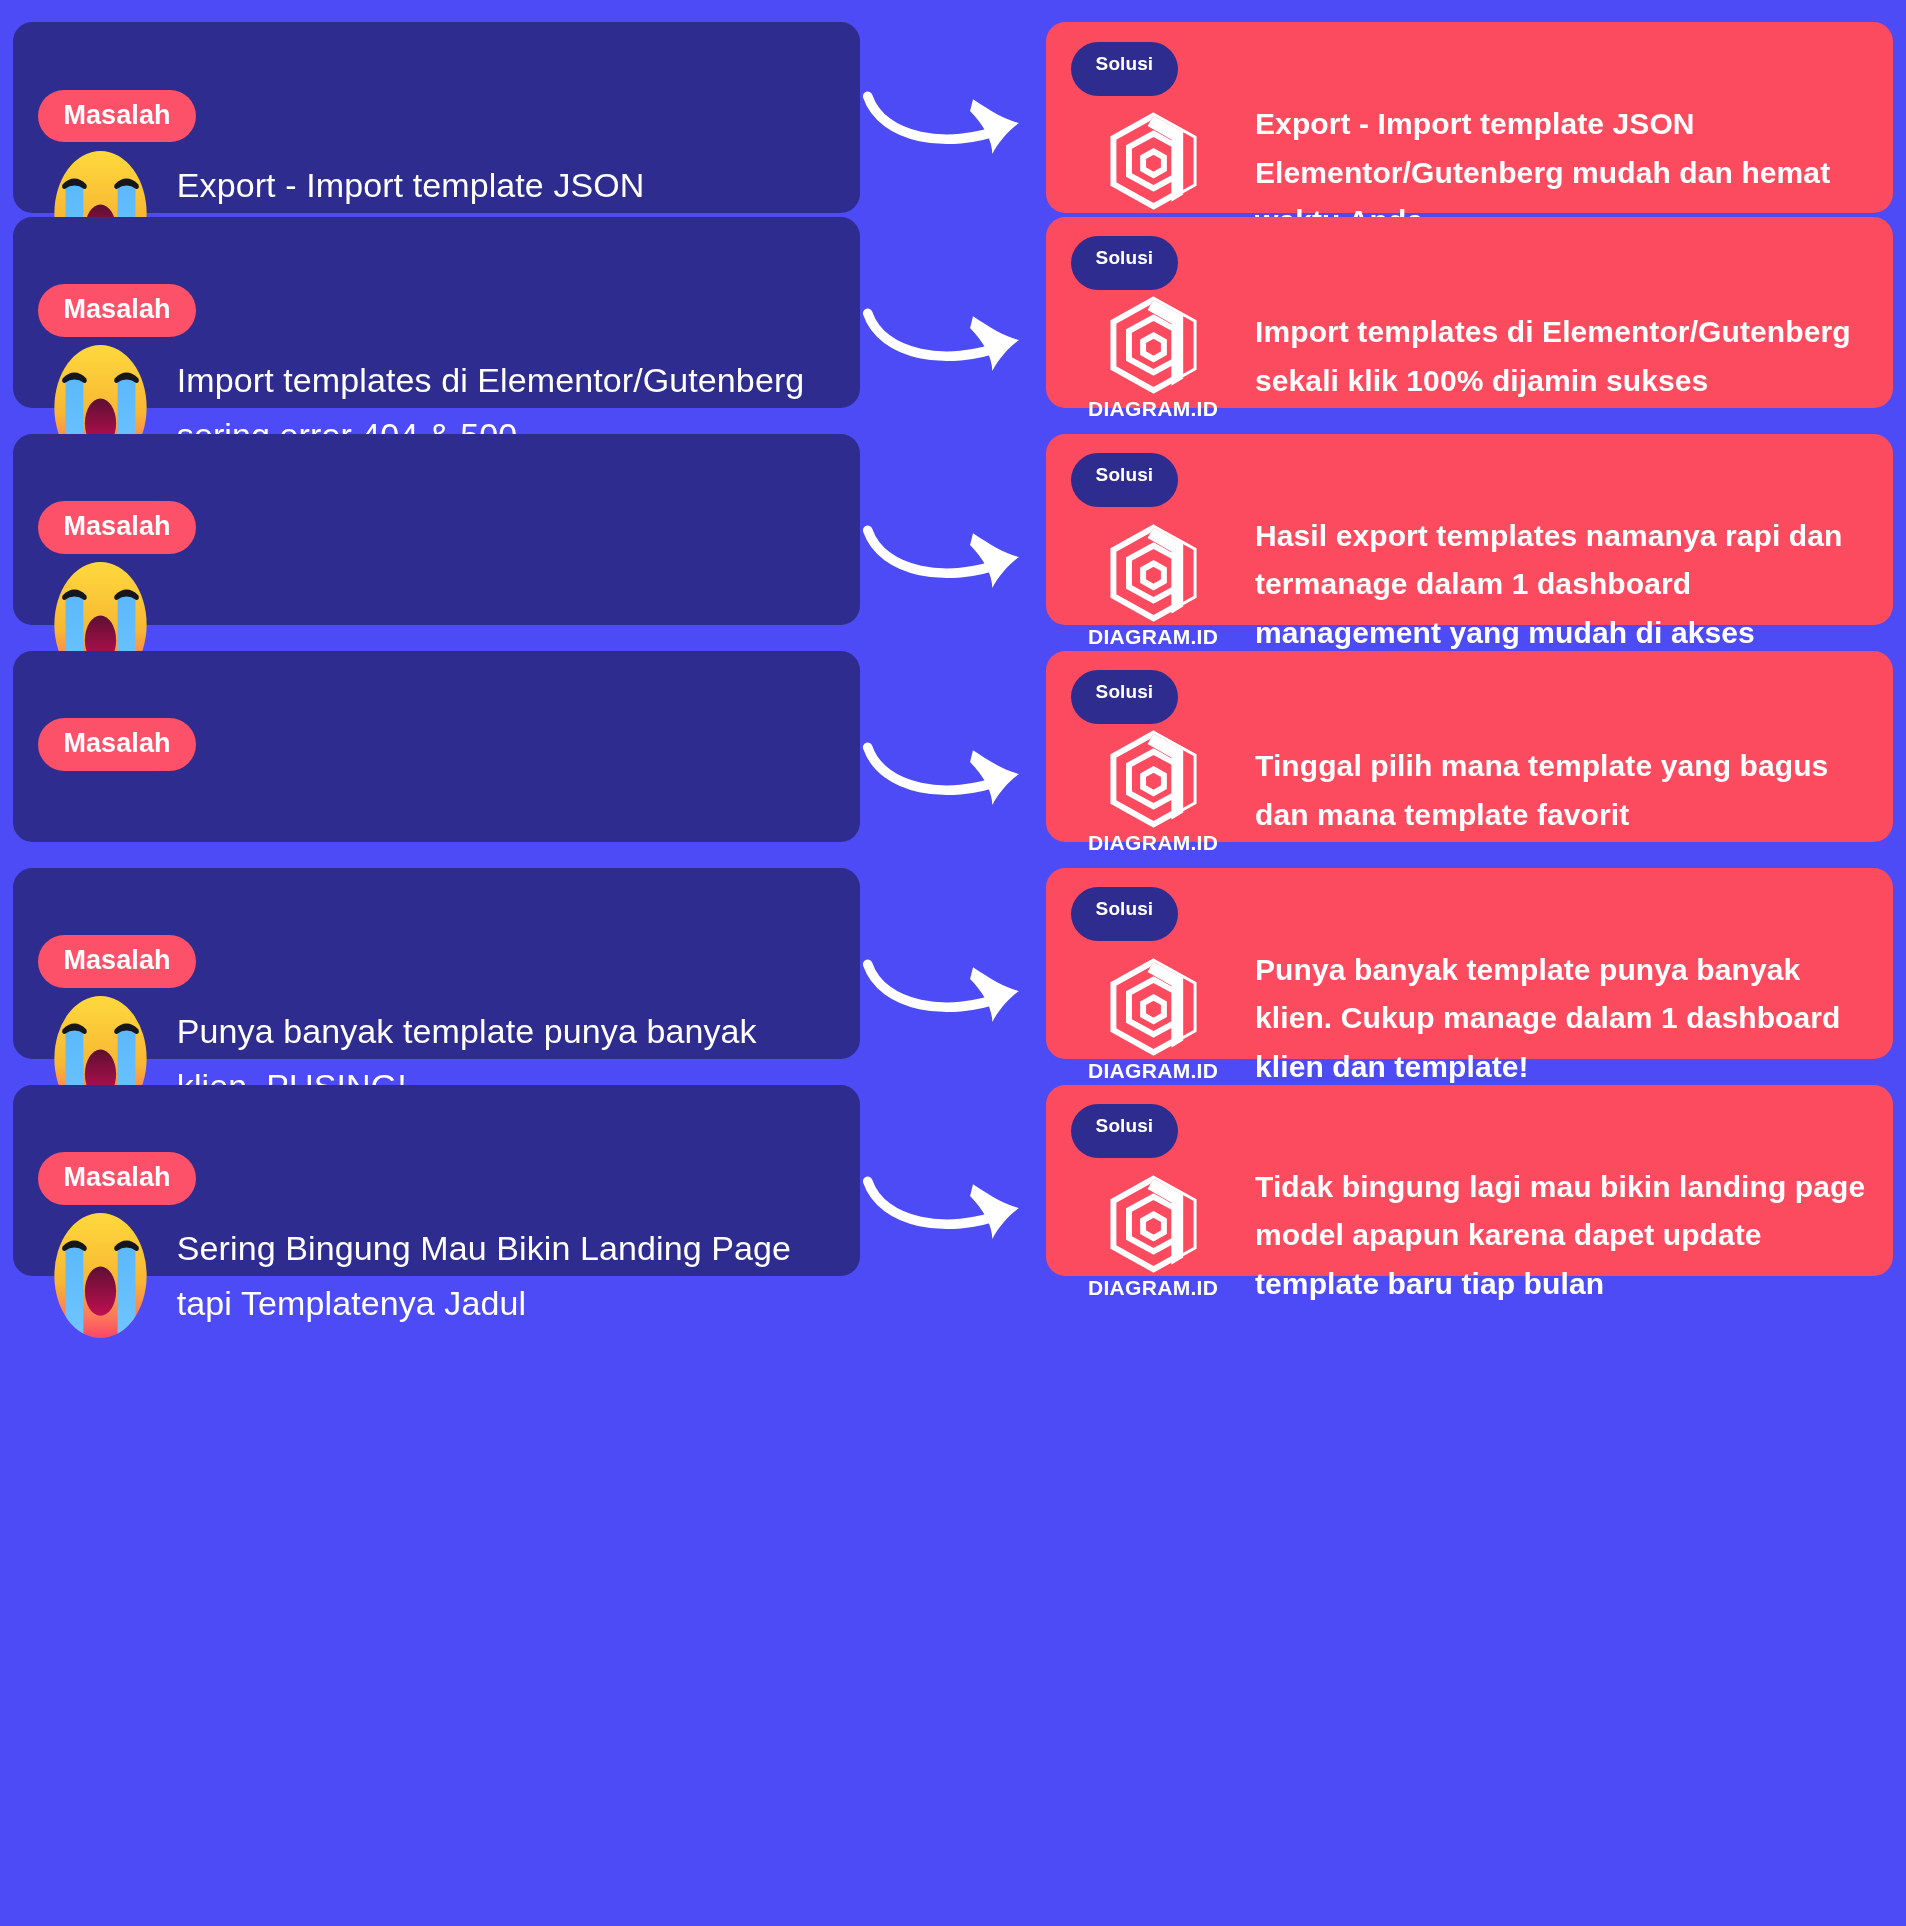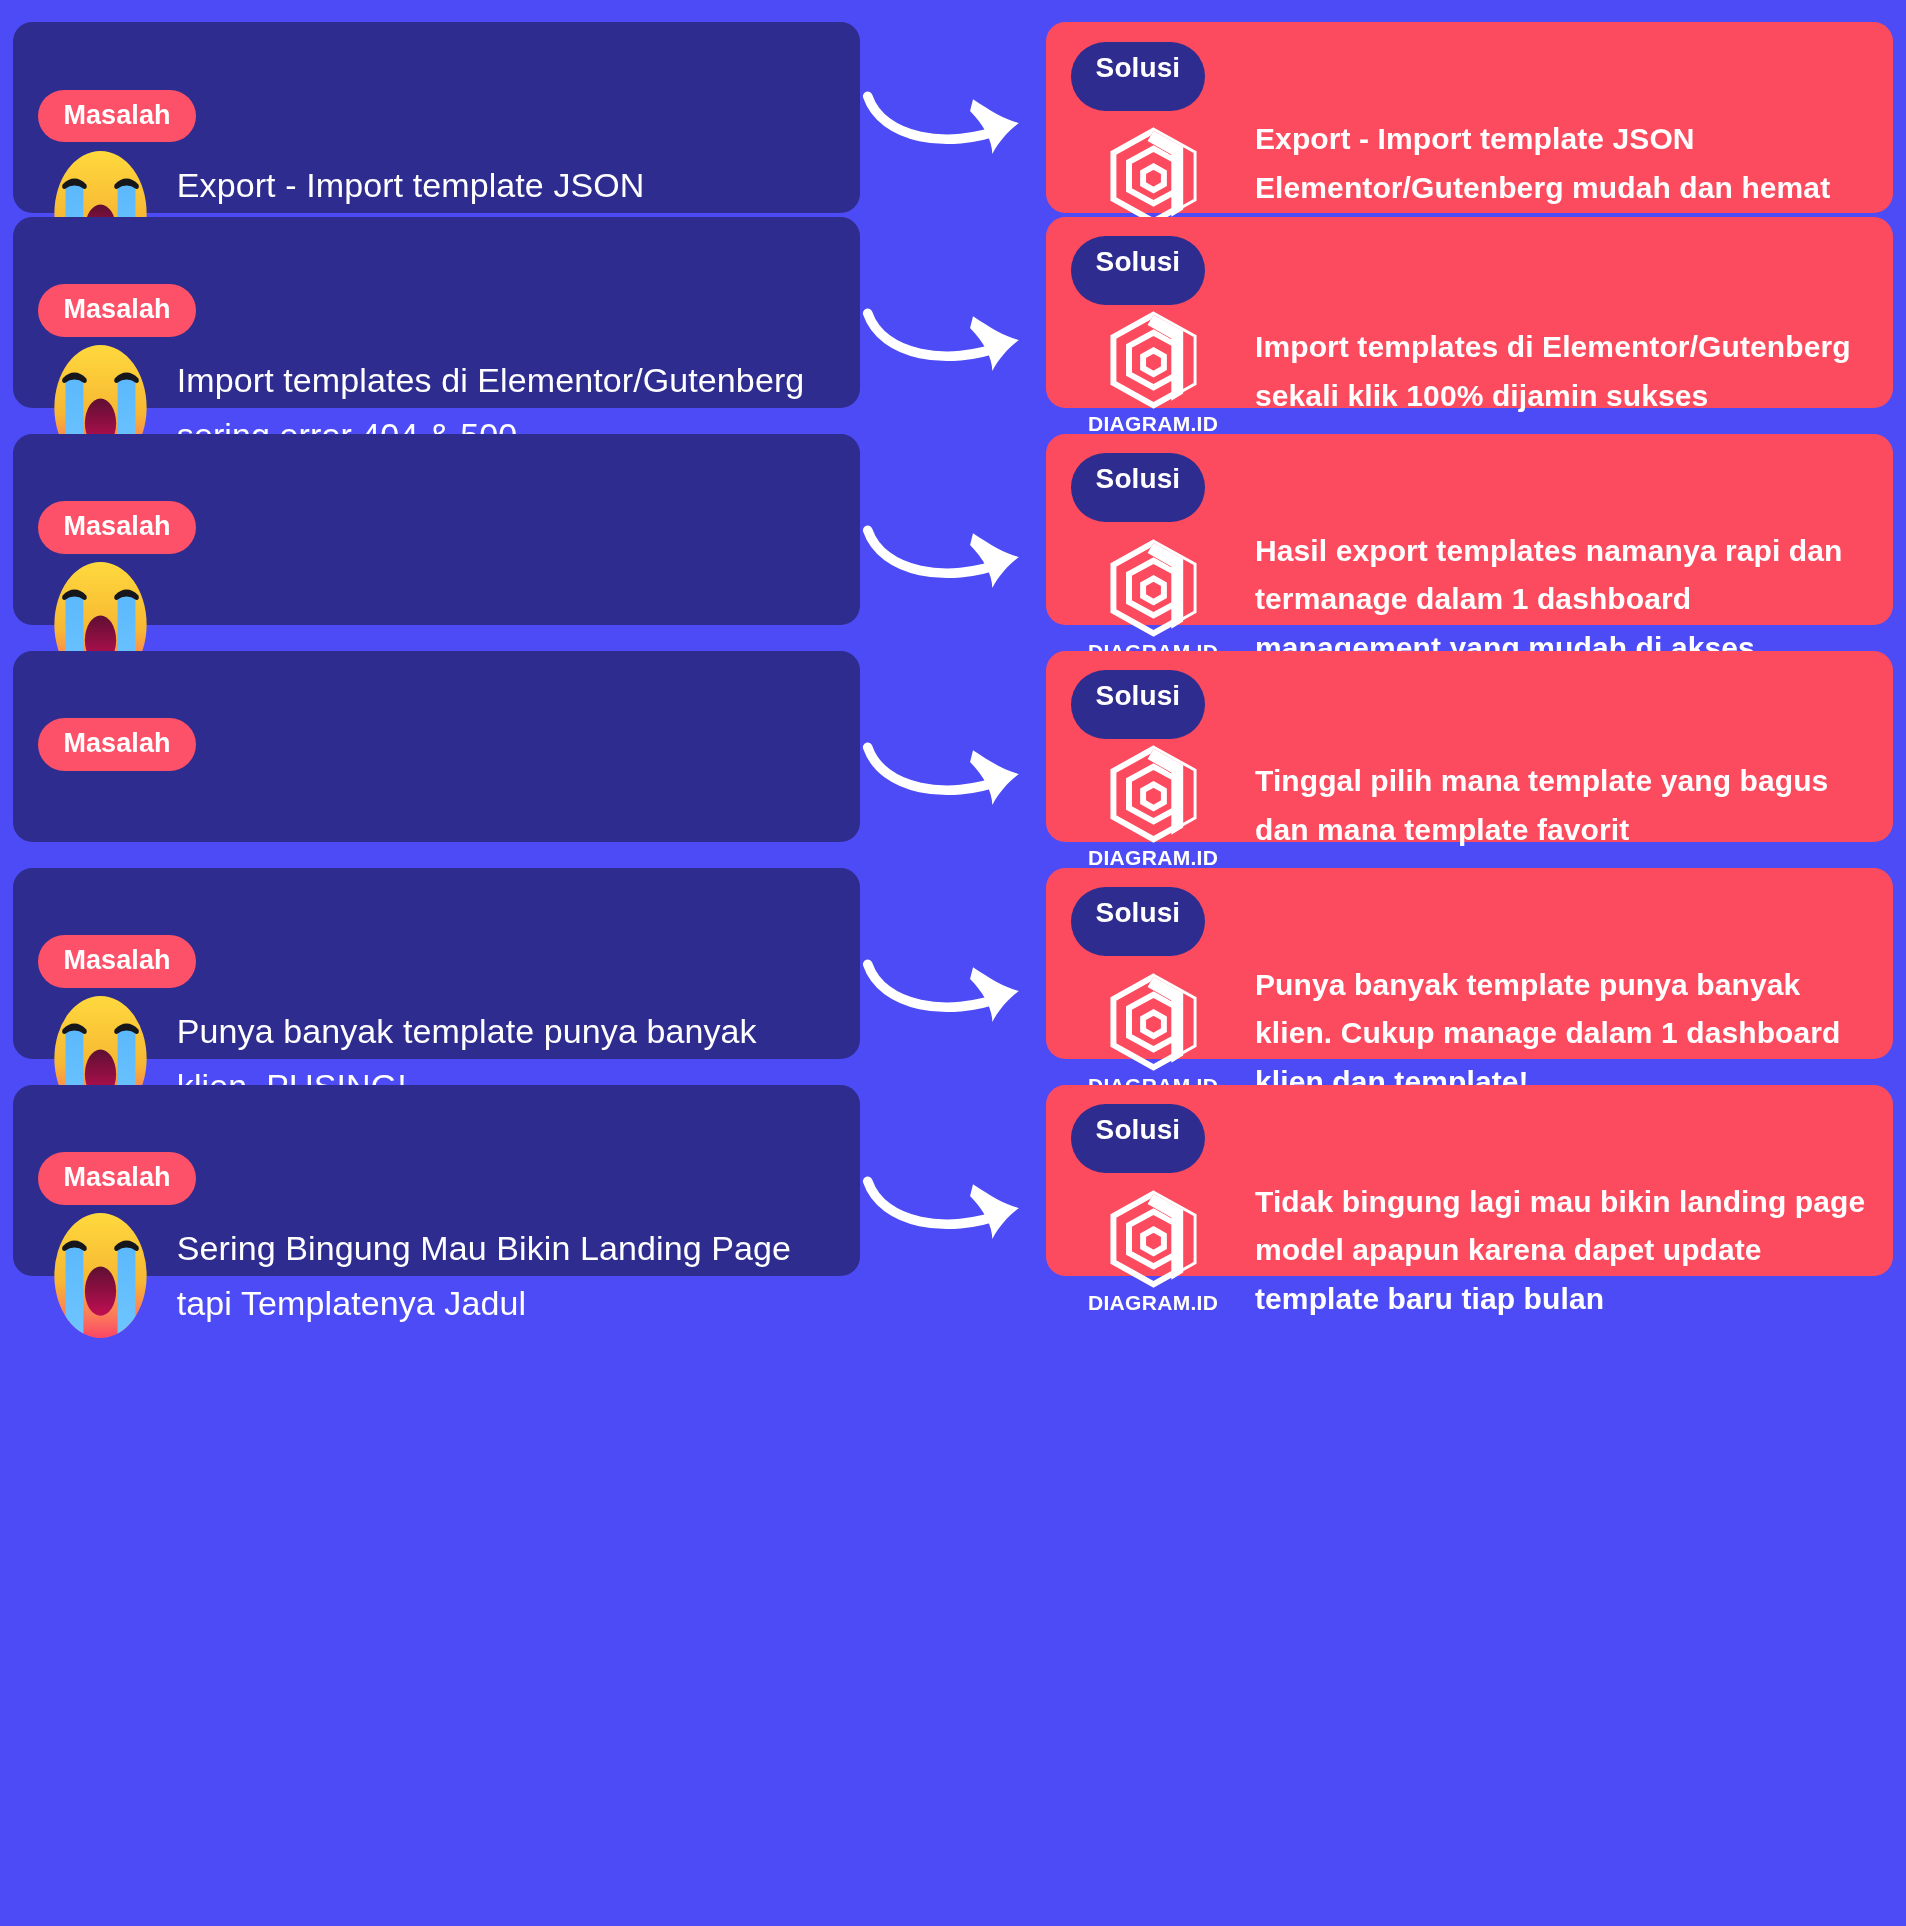--- a/index.html
+++ b/index.html
@@ -97,24 +97,24 @@
     width: 847px;
     margin-right: 13.4px;
     padding: 19.4px 25px 22.3px 25px;
     display: flex;
     flex-direction: column;
   }
   .badge-solusi {
     background: #2e2c8e;
     color: #ffffff;
     border-radius: 744px;
-    font-size: 28px;
+    font-size: 19px;
     font-weight: 700;
     letter-spacing: 0.1px;
-    padding: 12px 25px 29px 25px;
+    padding: 12px 25px 23px 25px;
     display: inline-block;
     align-self: flex-start;
     line-height: 1;
   }
   .solution-body {
     display: flex;
     align-items: center;
     gap: 19.4px;
     flex: 1 1 auto;
     margin-top: 4.5px;

